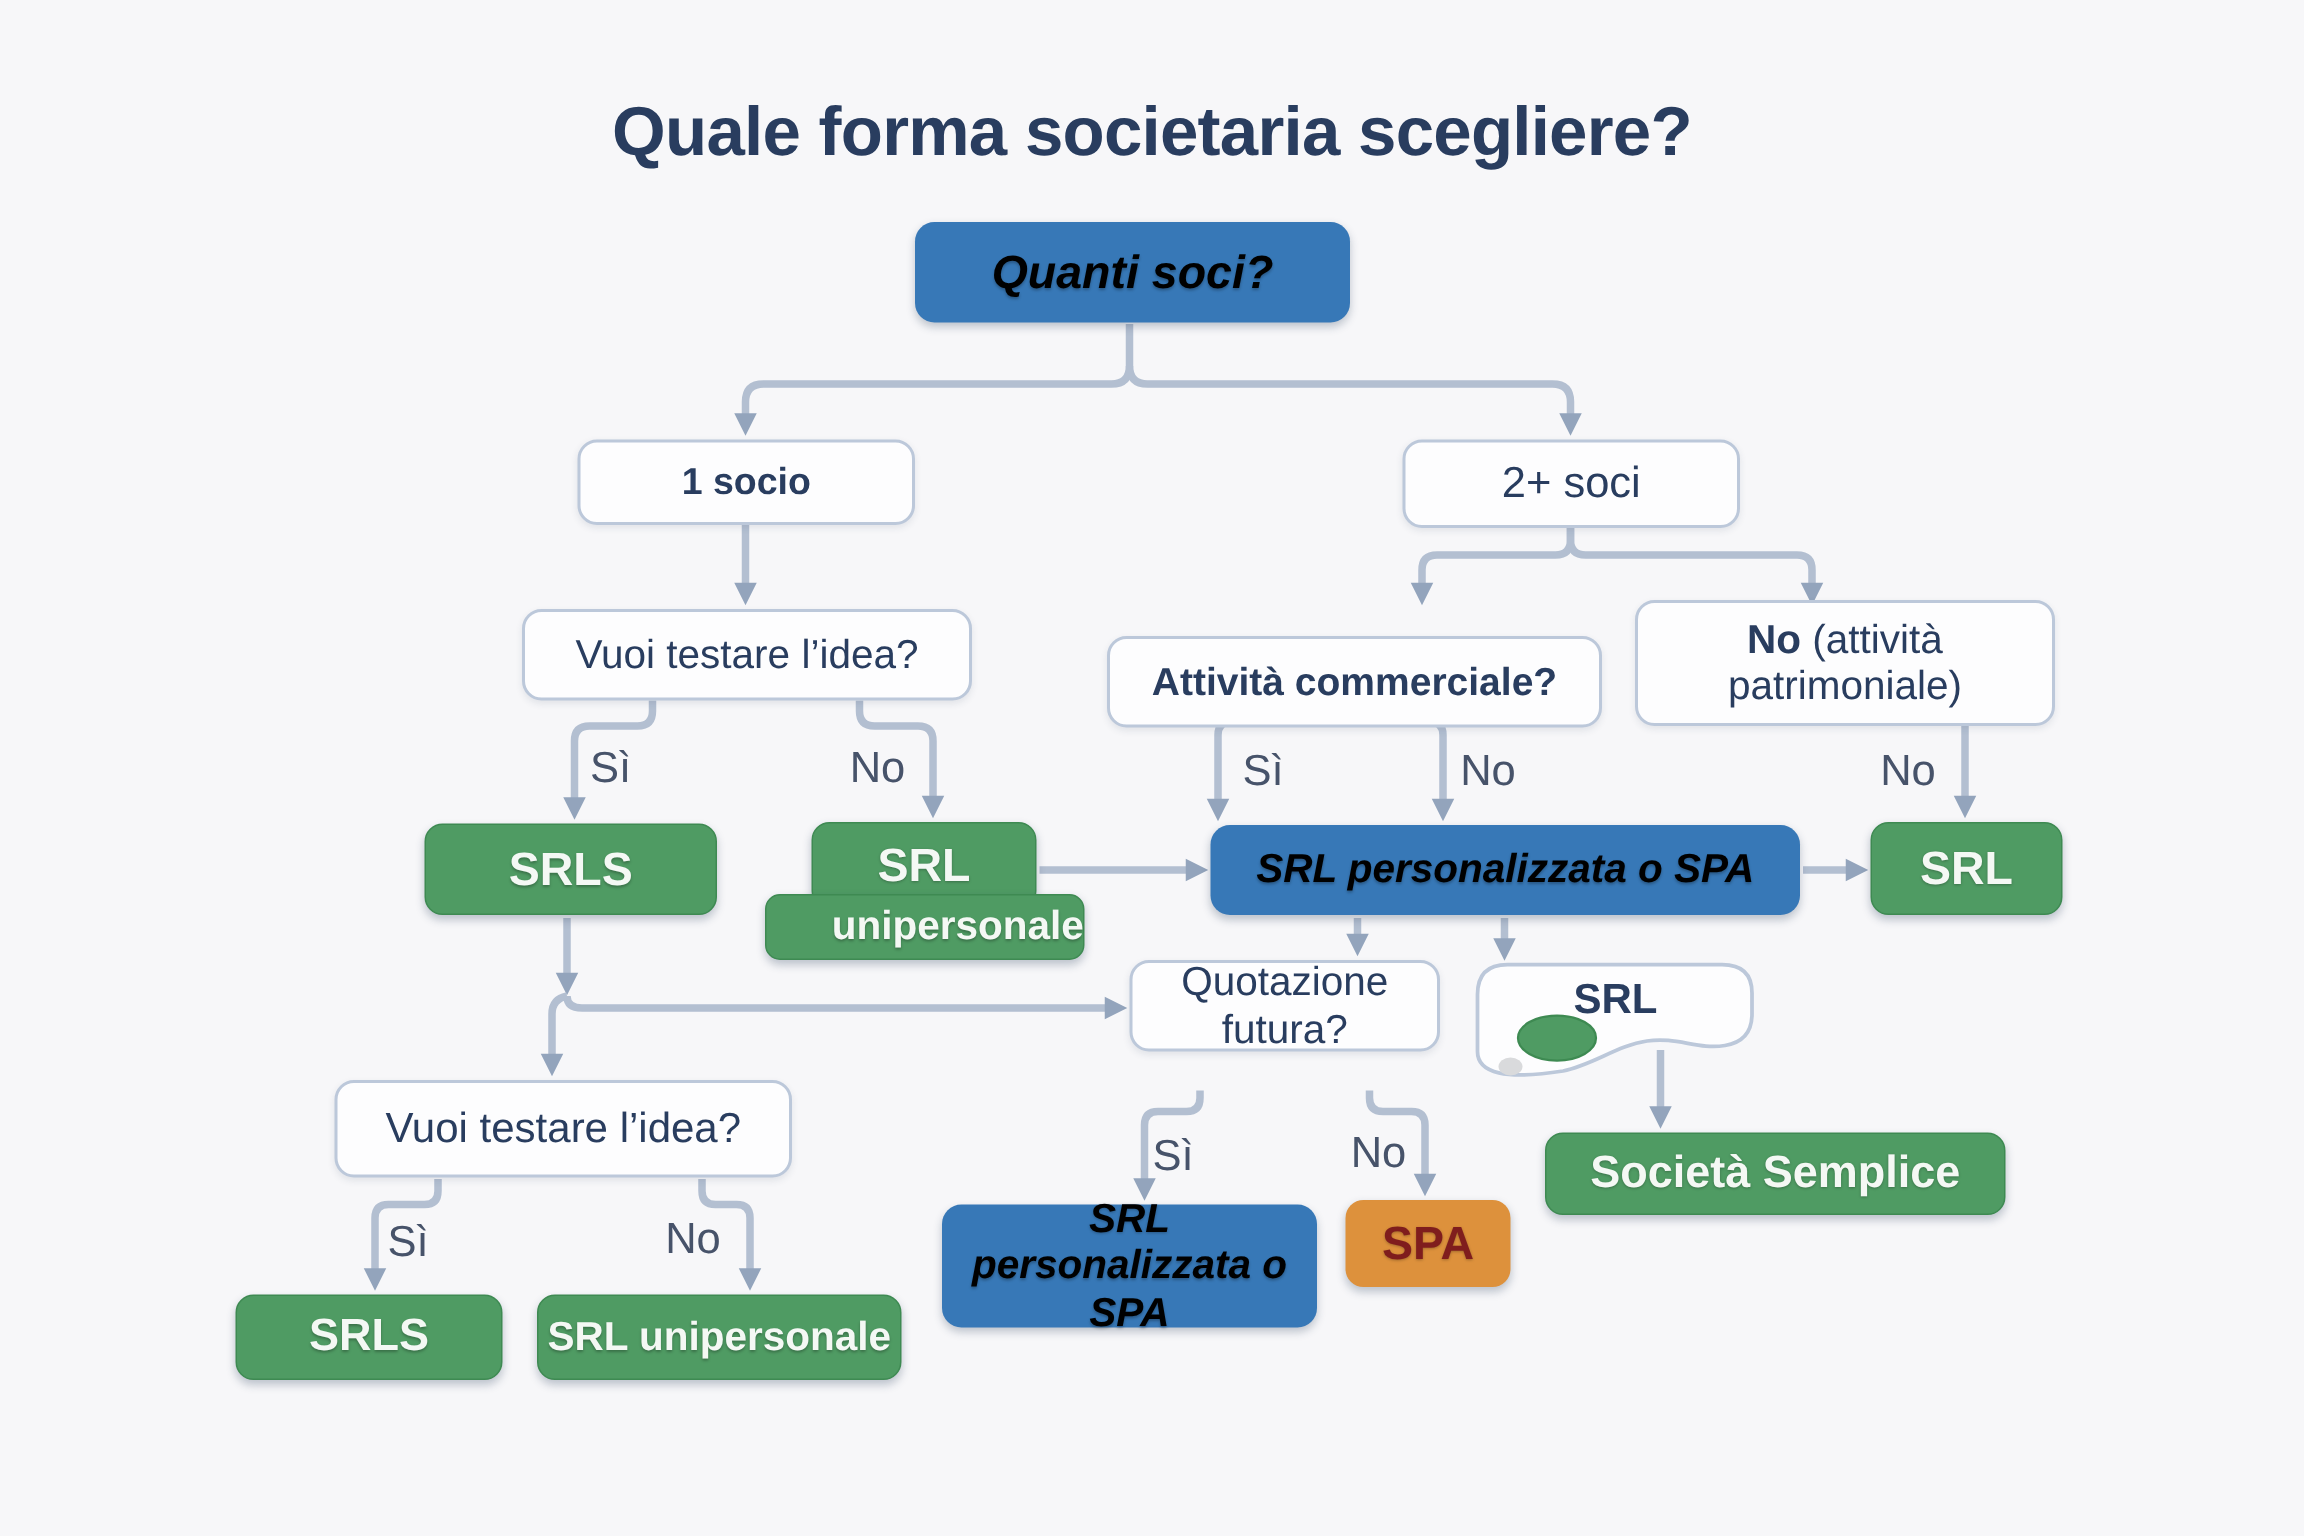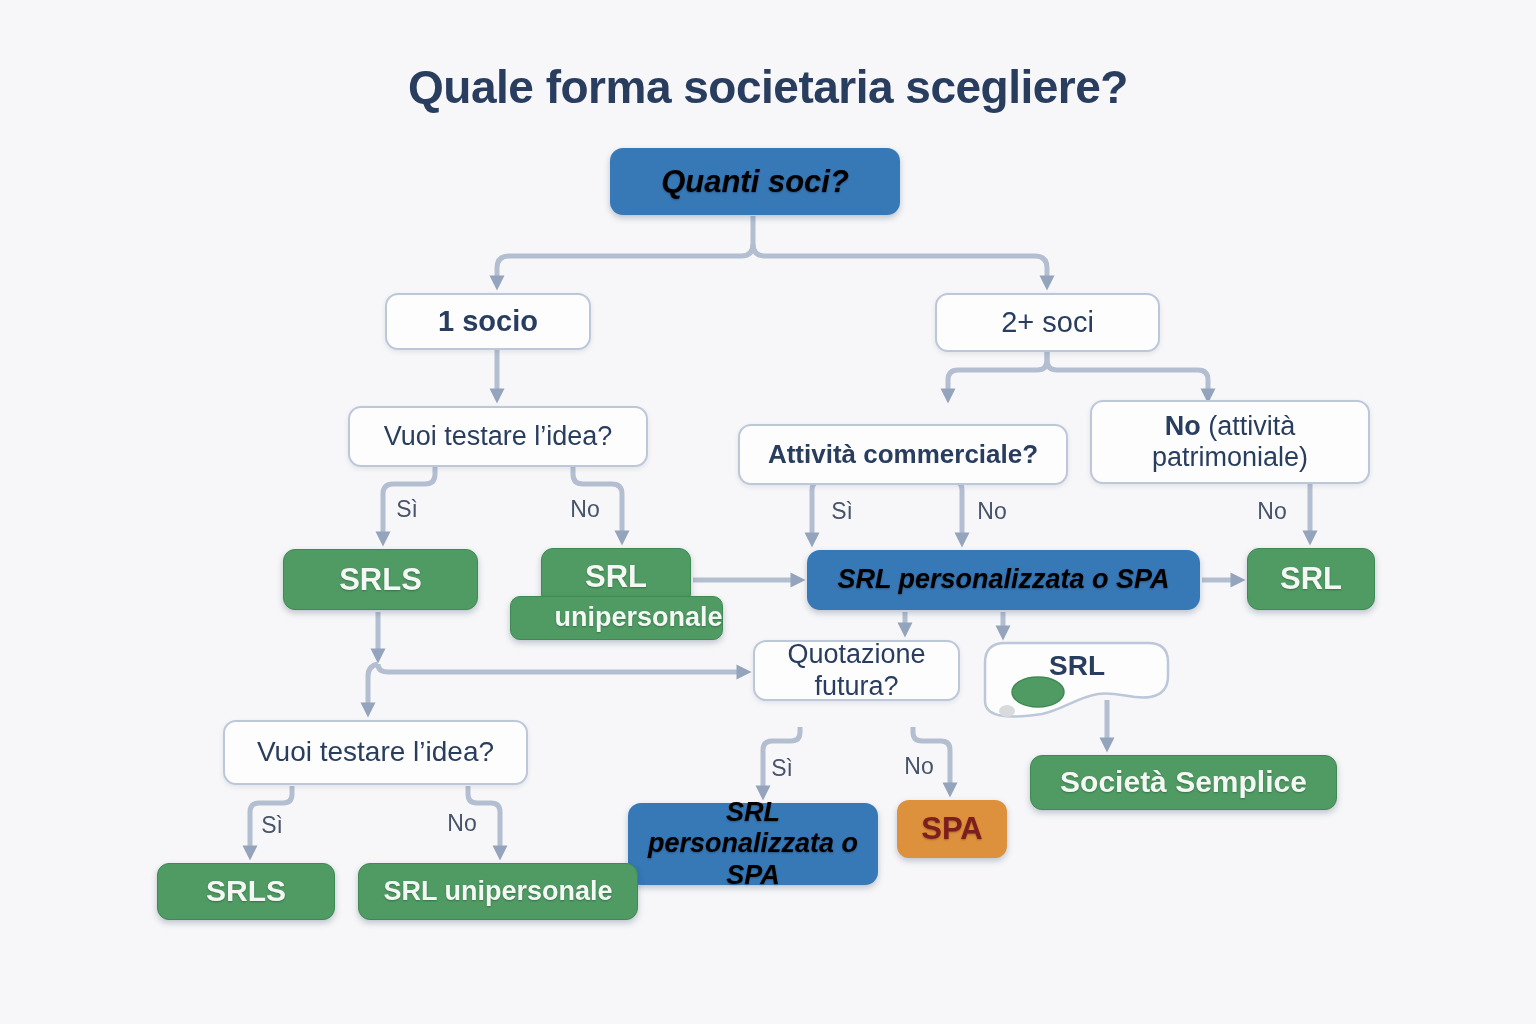--- a/index.html
+++ b/index.html
@@ -41,21 +41,21 @@
     background:var(--green);border:1.5px solid var(--green-border);border-radius:12px;
     color:#f4f8f4;font-weight:700;box-shadow:0 3px 6px rgba(40,60,90,.28);
     text-shadow:0 1px 2px rgba(0,0,0,.28);
   }
   .node.orange{
     background:var(--orange);border-radius:12px;color:#7f1d1d;font-weight:700;
     box-shadow:0 3px 6px rgba(40,60,90,.28);text-shadow:0 1px 2px rgba(0,0,0,.28);
   }
   .bold{font-weight:700;}
   .edge-label{
-    position:absolute;z-index:2;color:var(--label);font-size:23px;text-align:center;
+    position:absolute;z-index:2;color:var(--label);font-size:29px;text-align:center;
   }
   .bubble-label{
     position:absolute;z-index:2;color:var(--navy);font-weight:700;font-size:28px;text-align:center;
   }
 </style>
 </head>
 <body>
 
 <div class="title">Quale forma societaria scegliere?</div>
 
@@ -93,21 +93,21 @@
     <path d="M1005,643 L1148,643 Q1168,643 1168,662 L1168,676 Q1168,694 1150,697
              C1132,700 1118,691 1098,694 C1078,697 1062,710 1042,714
              Q985,723 985,701 L985,663 Q985,643 1005,643 Z" fill="#fdfdfe" stroke="#bcc8da" stroke-width="2.5"></path>
     <ellipse cx="1038" cy="692" rx="26" ry="15" fill="#4f9b63" stroke="#3e8a52" stroke-width="1.5"></ellipse>
     <ellipse cx="1007" cy="711" rx="8" ry="6" fill="#d9dadc"></ellipse>
   </g>
 </svg>
 
 <div class="node blue" style="left:610px;top:148px;width:290px;height:67px;font-size:31px;">Quanti soci?</div>
 
-<div class="node white" style="left:385px;top:293px;width:206px;height:57px;font-size:29px;font-weight:700;">1 socio</div>
+<div class="node white" style="left:385px;top:293px;width:225px;height:57px;font-size:25px;font-weight:700;">1 socio</div>
 
 <div class="node white" style="left:935px;top:293px;width:225px;height:59px;font-size:29px;font-weight:400;">2+ soci</div>
 
 <div class="node white" style="left:348px;top:406px;width:300px;height:61px;font-size:27px;">Vuoi testare l’idea?</div>
 
 <div class="node white" style="left:738px;top:406px;width:330px;height:61px;font-size:26px;font-weight:700;margin-top:18px;">Attività commerciale?</div>
 
 <div class="node white" style="left:1090px;top:400px;width:280px;height:84px;font-size:27px;padding:0 14px;">
   <span><span class="bold">No</span><span> (attività patrimoniale)</span></span>
 </div>
@@ -128,21 +128,21 @@
 <div class="node white" style="left:223px;top:720px;width:305px;height:65px;font-size:28px;">Vuoi testare l’idea?</div>
 
 <div class="node green" style="left:1030px;top:755px;width:307px;height:55px;font-size:30px;">Società Semplice</div>
 
 <div class="node blue" style="left:628px;top:803px;width:250px;height:82px;font-size:27px;padding:0 14px;">SRL personalizzata o SPA</div>
 
 <div class="node orange" style="left:897px;top:800px;width:110px;height:58px;font-size:31px;">SPA</div>
 
 <div class="node green" style="left:157px;top:863px;width:178px;height:57px;font-size:30px;">SRLS</div>
 
-<div class="node green" style="left:358px;top:863px;width:280px;height:57px;font-size:27px;">SRL unipersonale</div>
+<div class="node green" style="left:358px;top:863px;width:243px;height:57px;font-size:27px;">SRL unipersonale</div>
 
 <div class="edge-label" style="left:385px;top:496px;width:44px;">Sì</div>
 <div class="edge-label" style="left:558px;top:496px;width:54px;">No</div>
 <div class="edge-label" style="left:820px;top:498px;width:44px;">Sì</div>
 <div class="edge-label" style="left:965px;top:498px;width:54px;">No</div>
 <div class="edge-label" style="left:1245px;top:498px;width:54px;">No</div>
 <div class="edge-label" style="left:760px;top:755px;width:44px;">Sì</div>
 <div class="edge-label" style="left:892px;top:753px;width:54px;">No</div>
 <div class="edge-label" style="left:250px;top:812px;width:44px;">Sì</div>
 <div class="edge-label" style="left:435px;top:810px;width:54px;">No</div>

